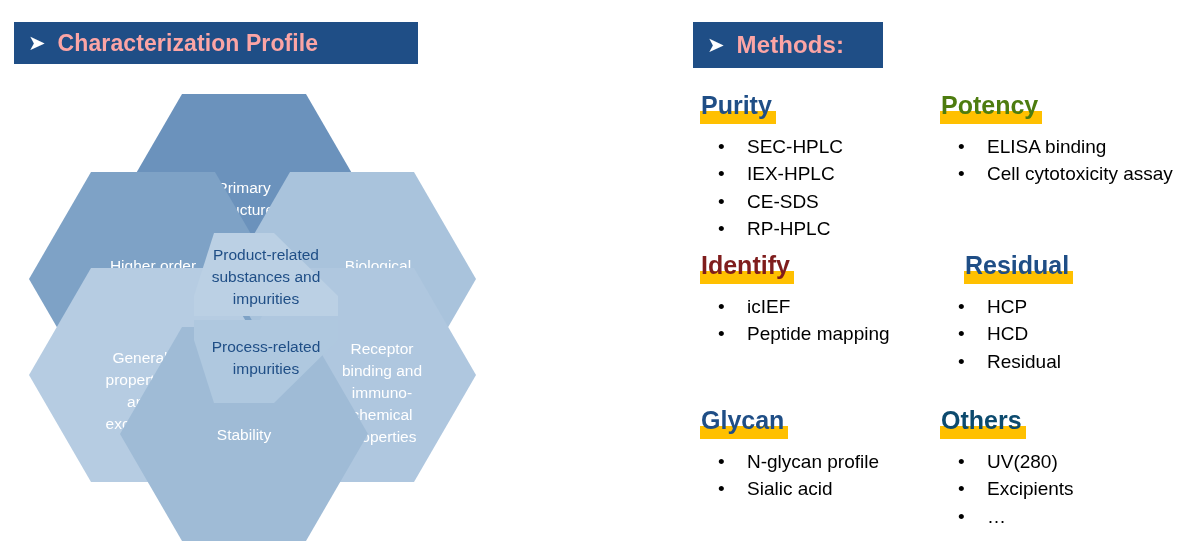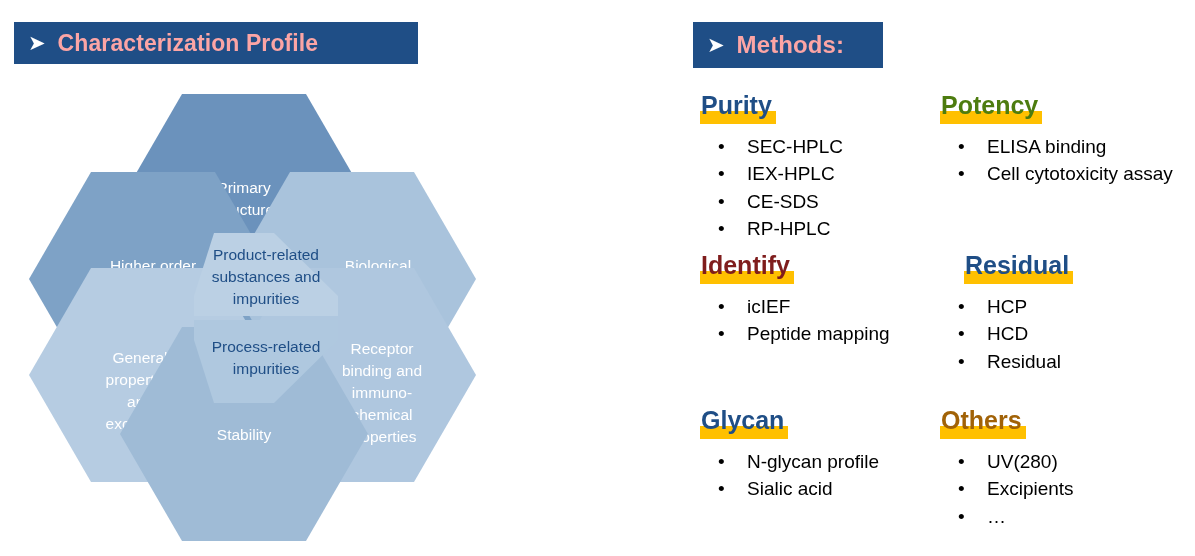--- a/index.html
+++ b/index.html
@@ -254,21 +254,21 @@
       <span class="hl" style="background: rgb(255, 192, 0);"></span>
       <span class="htxt">Glycan</span>
     </div>
     <ul class="method-list">
       <li><span class="bullet">•</span><span class="txt">N-glycan profile</span></li>
       <li><span class="bullet">•</span><span class="txt">Sialic acid</span></li>
     </ul>
   </div>
 
   <div class="method-block">
-    <div class="method-head" style="color: #a16207;">
+    <div class="method-head" style="color: #0c4a6e;">
       <span class="hl" style="background: rgb(255, 192, 0);"></span>
       <span class="htxt">Others</span>
     </div>
     <ul class="method-list">
       <li><span class="bullet">•</span><span class="txt">UV(280)</span></li>
       <li><span class="bullet">•</span><span class="txt">Excipients</span></li>
       <li><span class="bullet">•</span><span class="txt">…</span></li>
     </ul>
   </div>
 

